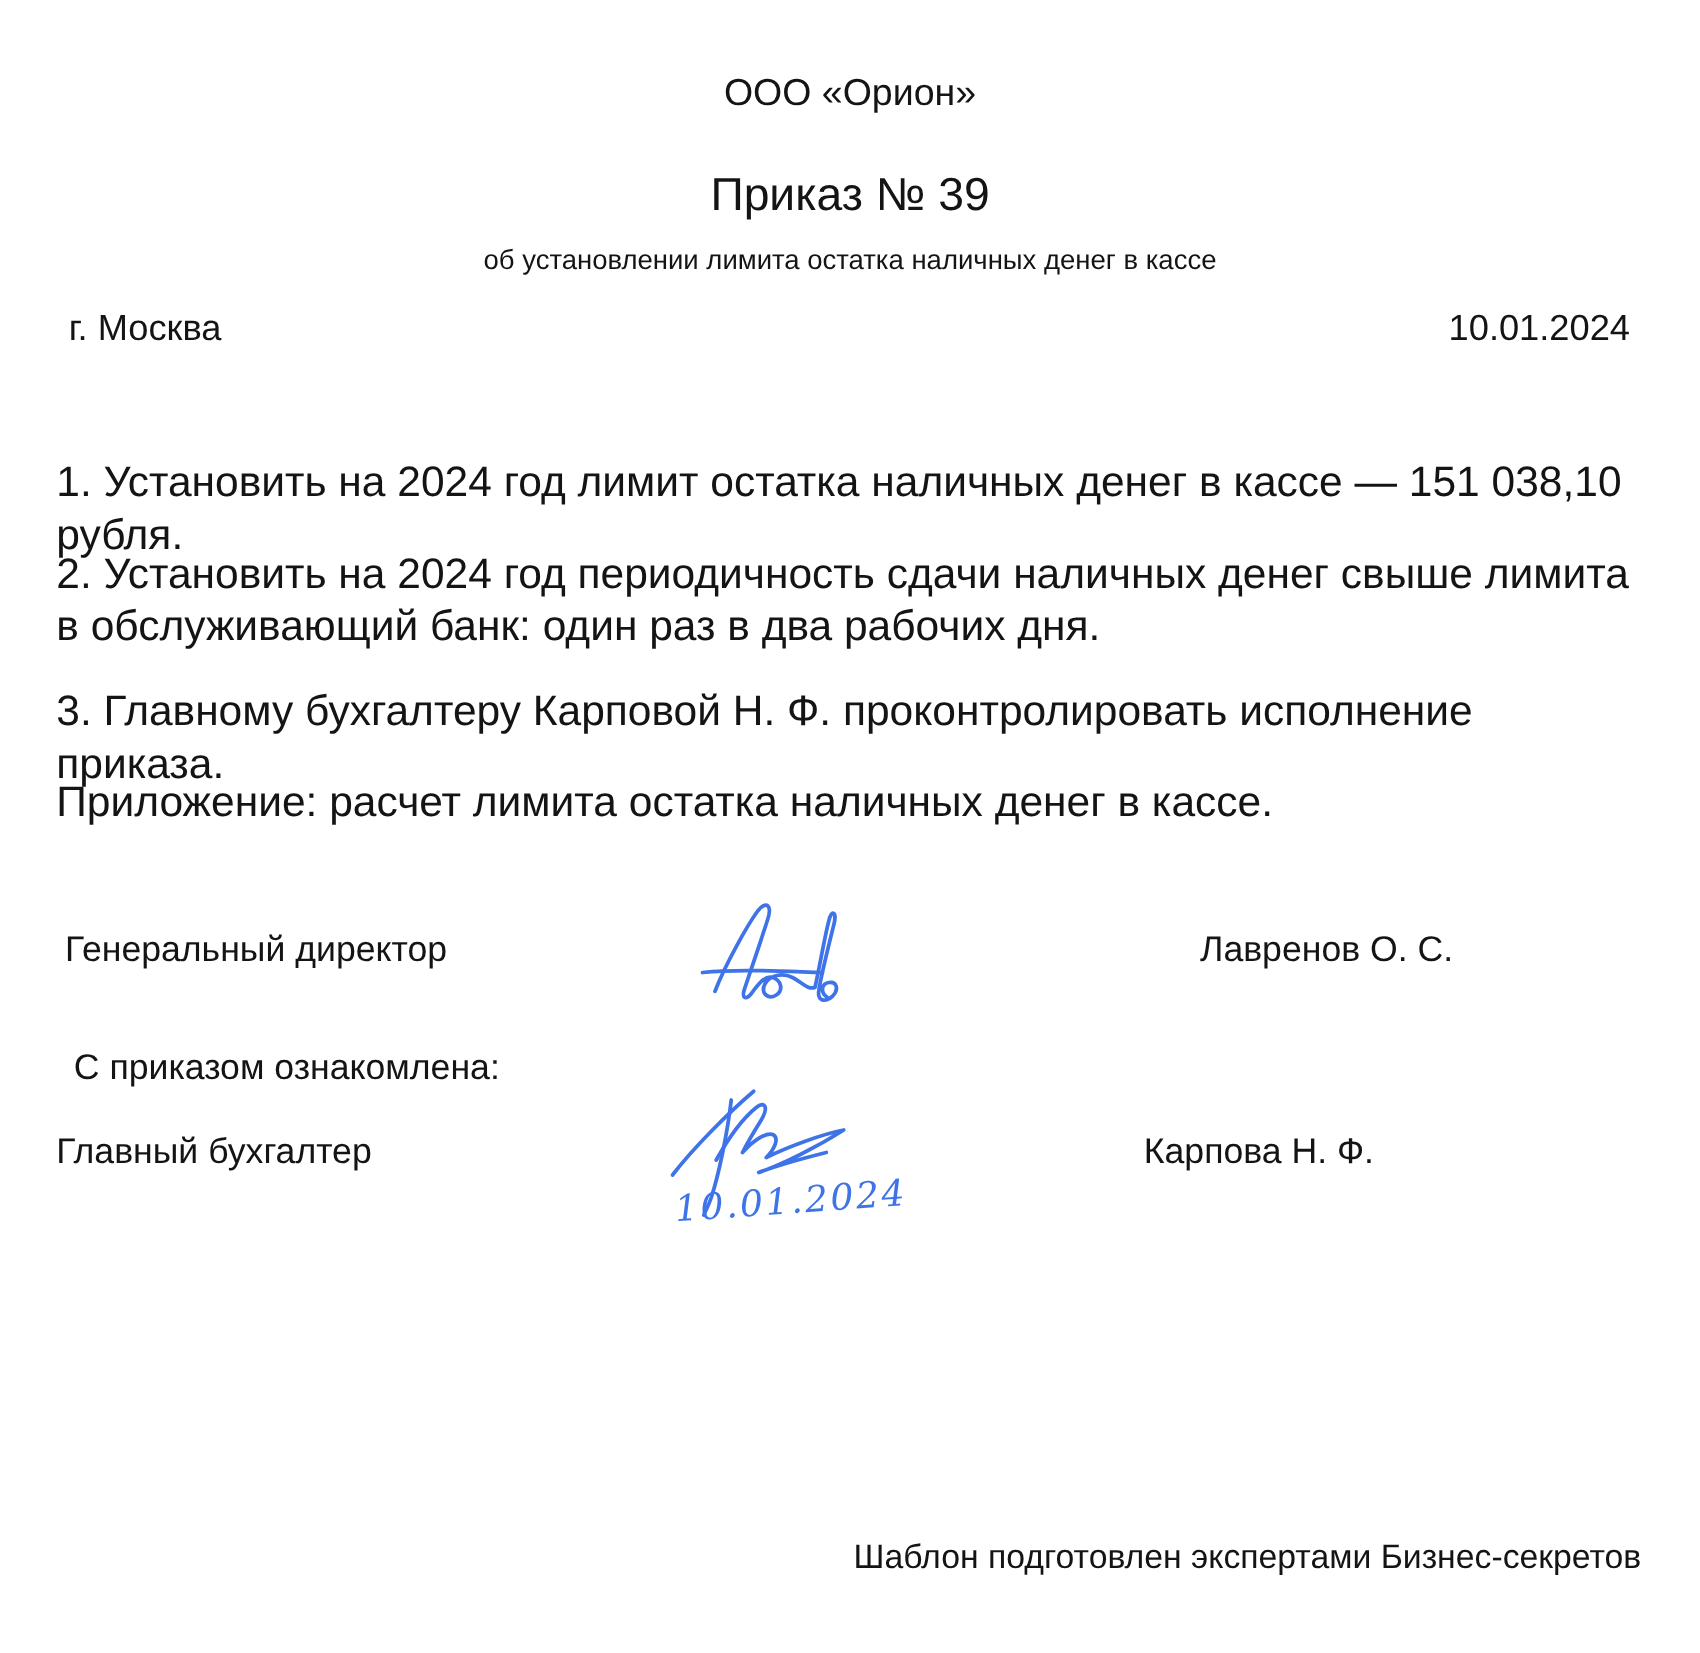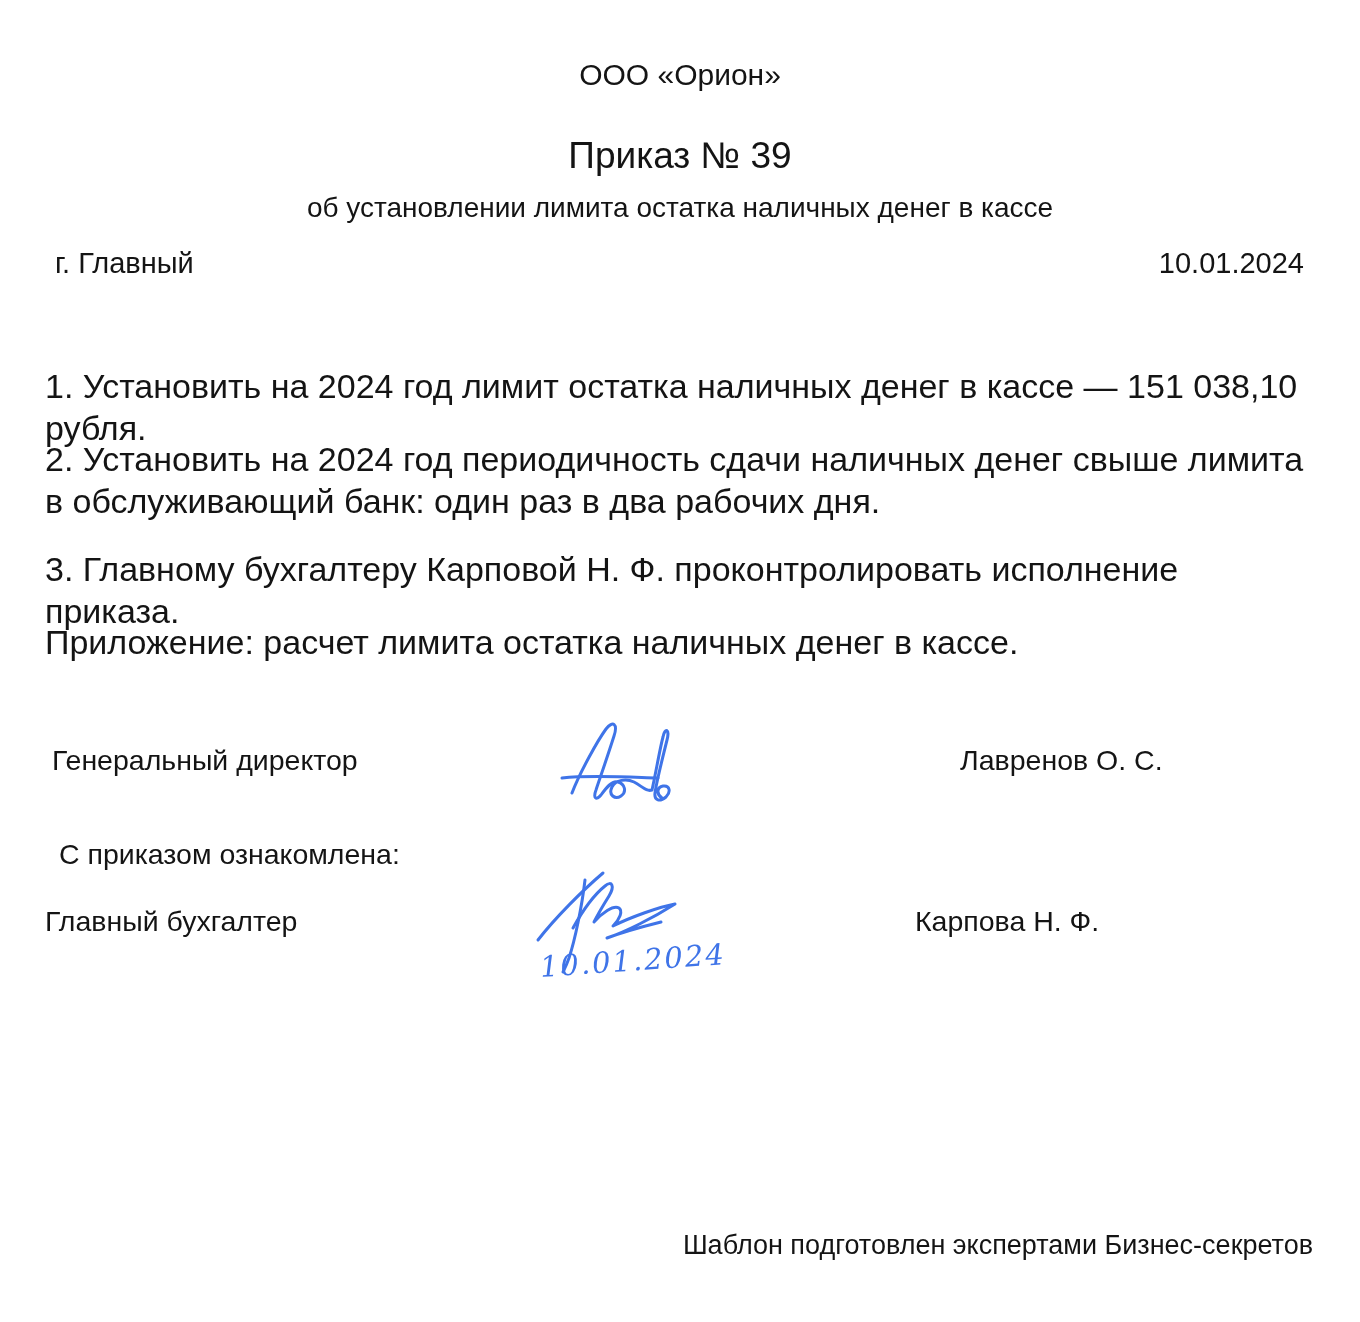--- a/index.html
+++ b/index.html
@@ -27,21 +27,21 @@
     font-size: 30px;
     line-height: 36px;
   }
   .title {
     top: 133px;
     font-size: 37px;
     line-height: 46px;
   }
   .subject {
     top: 190px;
-    font-size: 28px;
+    font-size: 22px;
     line-height: 36px;
   }
   .place {
     left: 55px;
     top: 245px;
     font-size: 29px;
     line-height: 36px;
   }
   .date {
     right: 56px;
@@ -94,21 +94,21 @@
 <body>
 
 <div class="page">
 
   <div class="abs centered company">ООО «Орион»</div>
 
   <div class="abs centered title">Приказ № 39</div>
 
   <div class="abs centered subject">об установлении лимита остатка наличных денег в кассе</div>
 
-  <div class="abs place">г. Главный</div>
+  <div class="abs place">г. Москва</div>
 
   <div class="abs date">10.01.2024</div>
 
   <div class="abs para p1">1. Установить на 2024 год лимит остатка наличных денег в кассе — 151 038,10 рубля.</div>
 
   <div class="abs para p2">2. Установить на 2024 год периодичность сдачи наличных денег свыше лимита
 в обслуживающий банк: один раз в два рабочих дня.</div>
 
   <div class="abs para p3">3. Главному бухгалтеру Карповой Н. Ф. проконтролировать исполнение приказа.</div>
 

